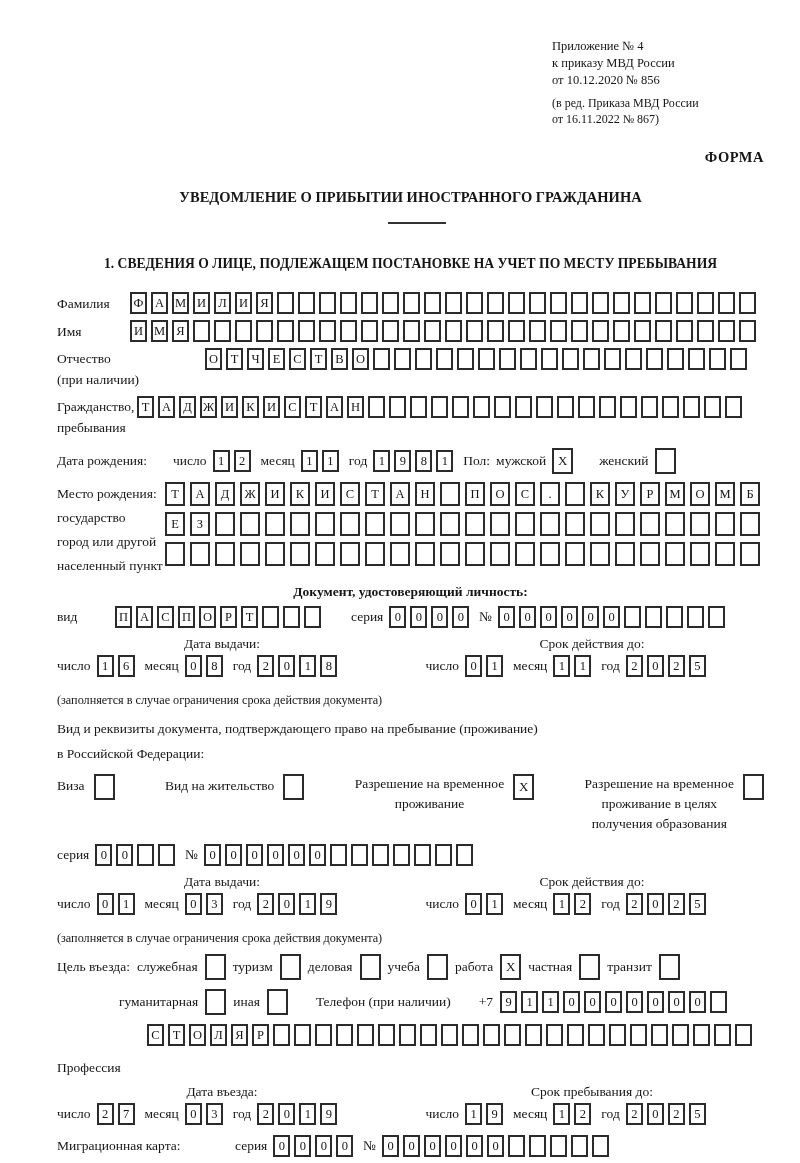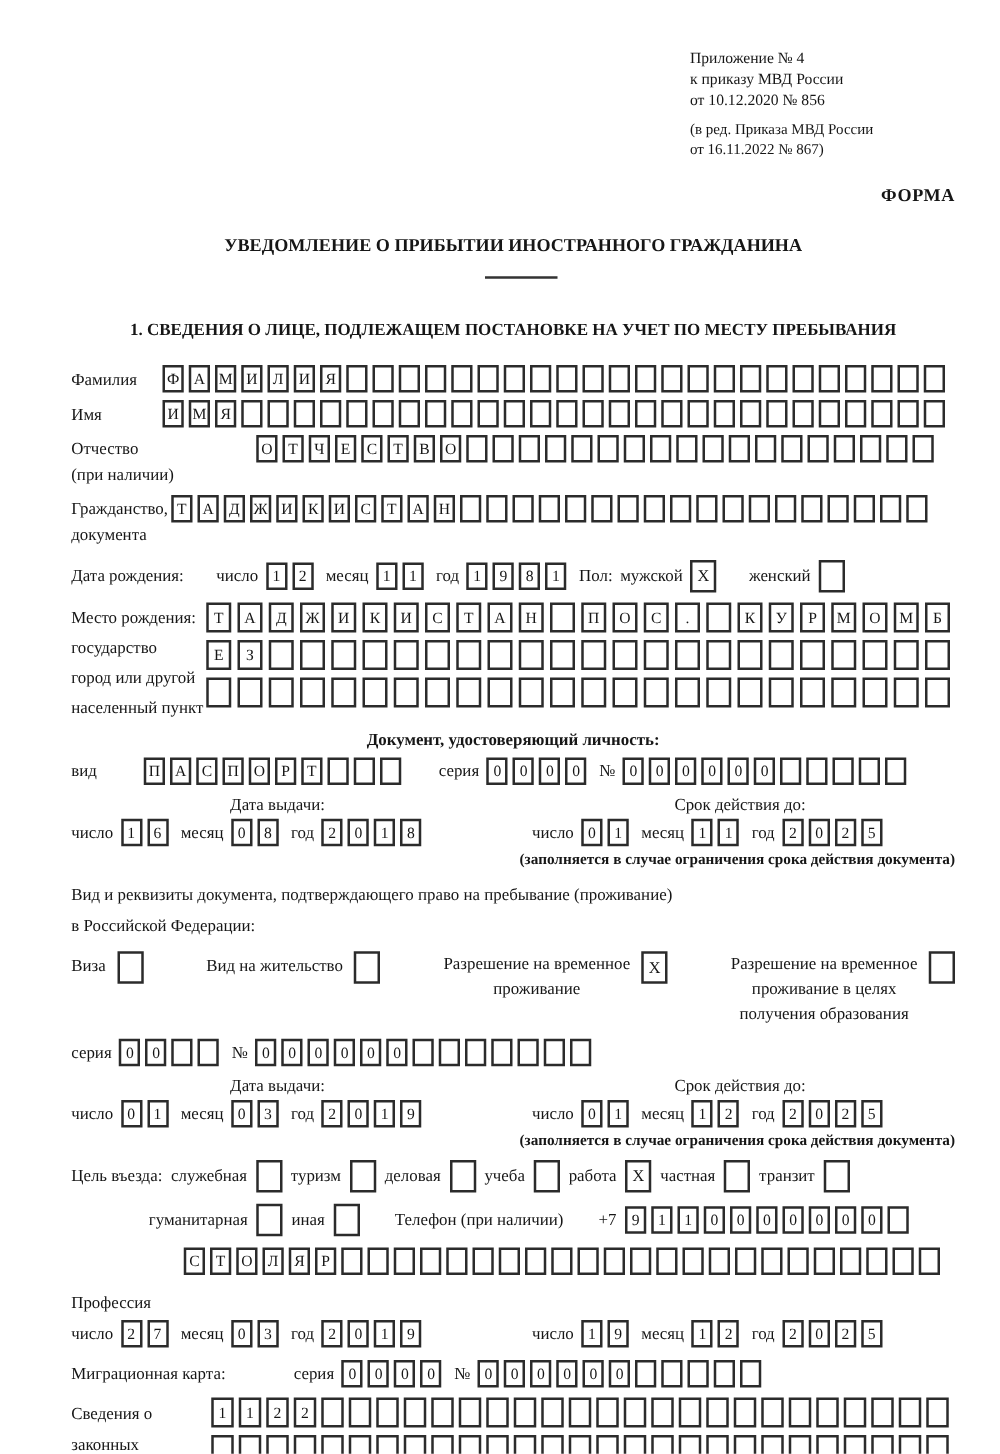--- a/index.html
+++ b/index.html
@@ -40,21 +40,21 @@
   .inline{display:flex;align-items:center;gap:6px;}
   .ilbl{font-size:13.5px;white-space:nowrap;}
 
   
   .dates-heads{display:flex;font-size:13.5px;margin-top:8px;margin-bottom:3px;}
   .dates-heads .dh-left{width:330px;text-align:center;}
   .dates-heads .dh-right{width:330px;margin-left:40px;text-align:center;}
   .dates-vals{display:flex;align-items:center;}
   .dv-left{width:330px;display:flex;align-items:center;gap:6px;}
   .dv-right{width:340px;margin-left:40px;display:flex;align-items:center;gap:6px;}
-  .note-right{text-align:right;font-size:12.2px;margin-top:3px;margin-bottom:8px;font-weight:bold;}
+  .note-right{text-align:left;font-size:12.2px;margin-top:16px;margin-bottom:8px;}
 
   .doc-head{font-weight:bold;font-size:13.5px;text-align:center;margin-top:4px;margin-bottom:6px;}
 
   .intro{font-size:13.5px;line-height:25px;margin-top:6px;}
 
   .opts-row{display:flex;align-items:flex-start;justify-content:space-between;margin-top:8px;margin-bottom:10px;}
   .opt{display:flex;align-items:flex-start;gap:9px;}
   .opt-lines{font-size:13.5px;line-height:20px;text-align:center;}
   .opt .ilbl{padding-top:4px;}
 
@@ -188,21 +188,21 @@
         <span class="cell"></span>
         <span class="cell"></span>
         <span class="cell"></span>
         <span class="cell"></span>
       </div>
   </div>
 
   <div class="frow">
     <div class="lbl-block w80">
       <div>Гражданство,</div>
-      <div>документа</div>
+      <div>пребывания</div>
     </div>
     <div class="cells">
         <span class="cell">Т</span>
         <span class="cell">А</span>
         <span class="cell">Д</span>
         <span class="cell">Ж</span>
         <span class="cell">И</span>
         <span class="cell">К</span>
         <span class="cell">И</span>
         <span class="cell">С</span>
@@ -604,20 +604,24 @@
         <span class="cell"></span>
         <span class="cell"></span>
         <span class="cell"></span>
         <span class="cell"></span>
         <span class="cell"></span>
         <span class="cell"></span>
         <span class="cell"></span>
       </div>
   </div>
 
+  <div class="dates-heads">
+    <div class="dh-left">Дата въезда:</div>
+    <div class="dh-right">Срок пребывания до:</div>
+  </div>
   <div class="dates-vals">
     <div class="dv-left">
       <span class="ilbl">число</span>
       <span class="cells">
           <span class="cell">2</span>
           <span class="cell">7</span>
         </span>
       <span class="ilbl">месяц</span>
       <span class="cells">
           <span class="cell">0</span>

